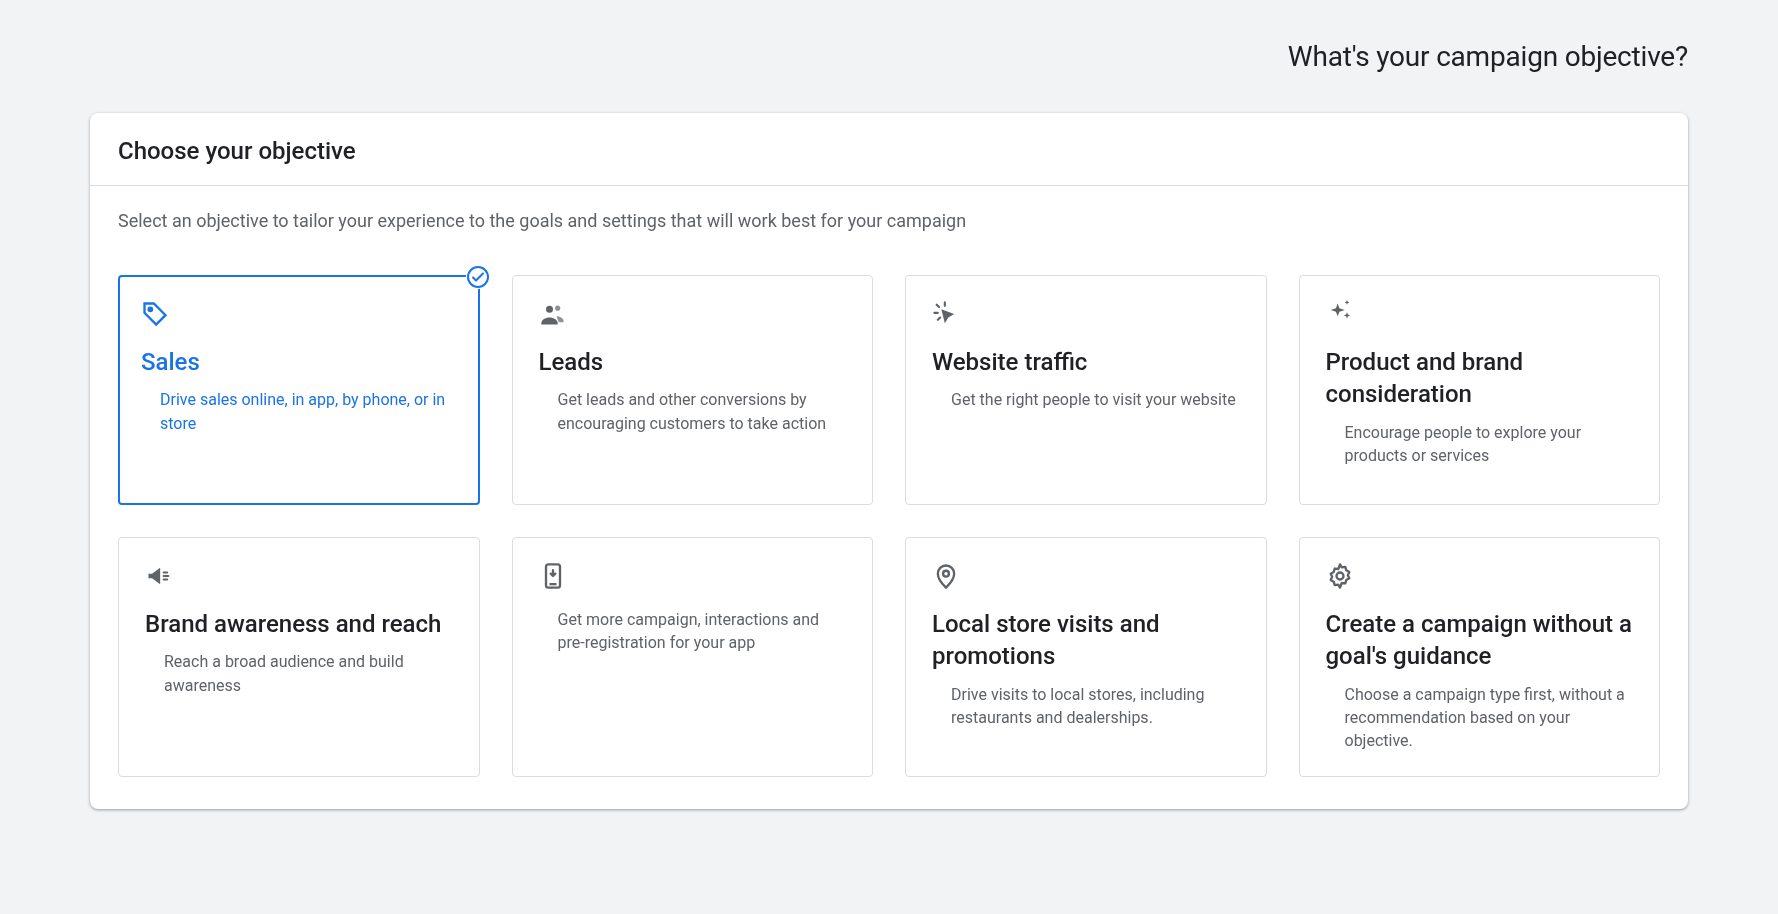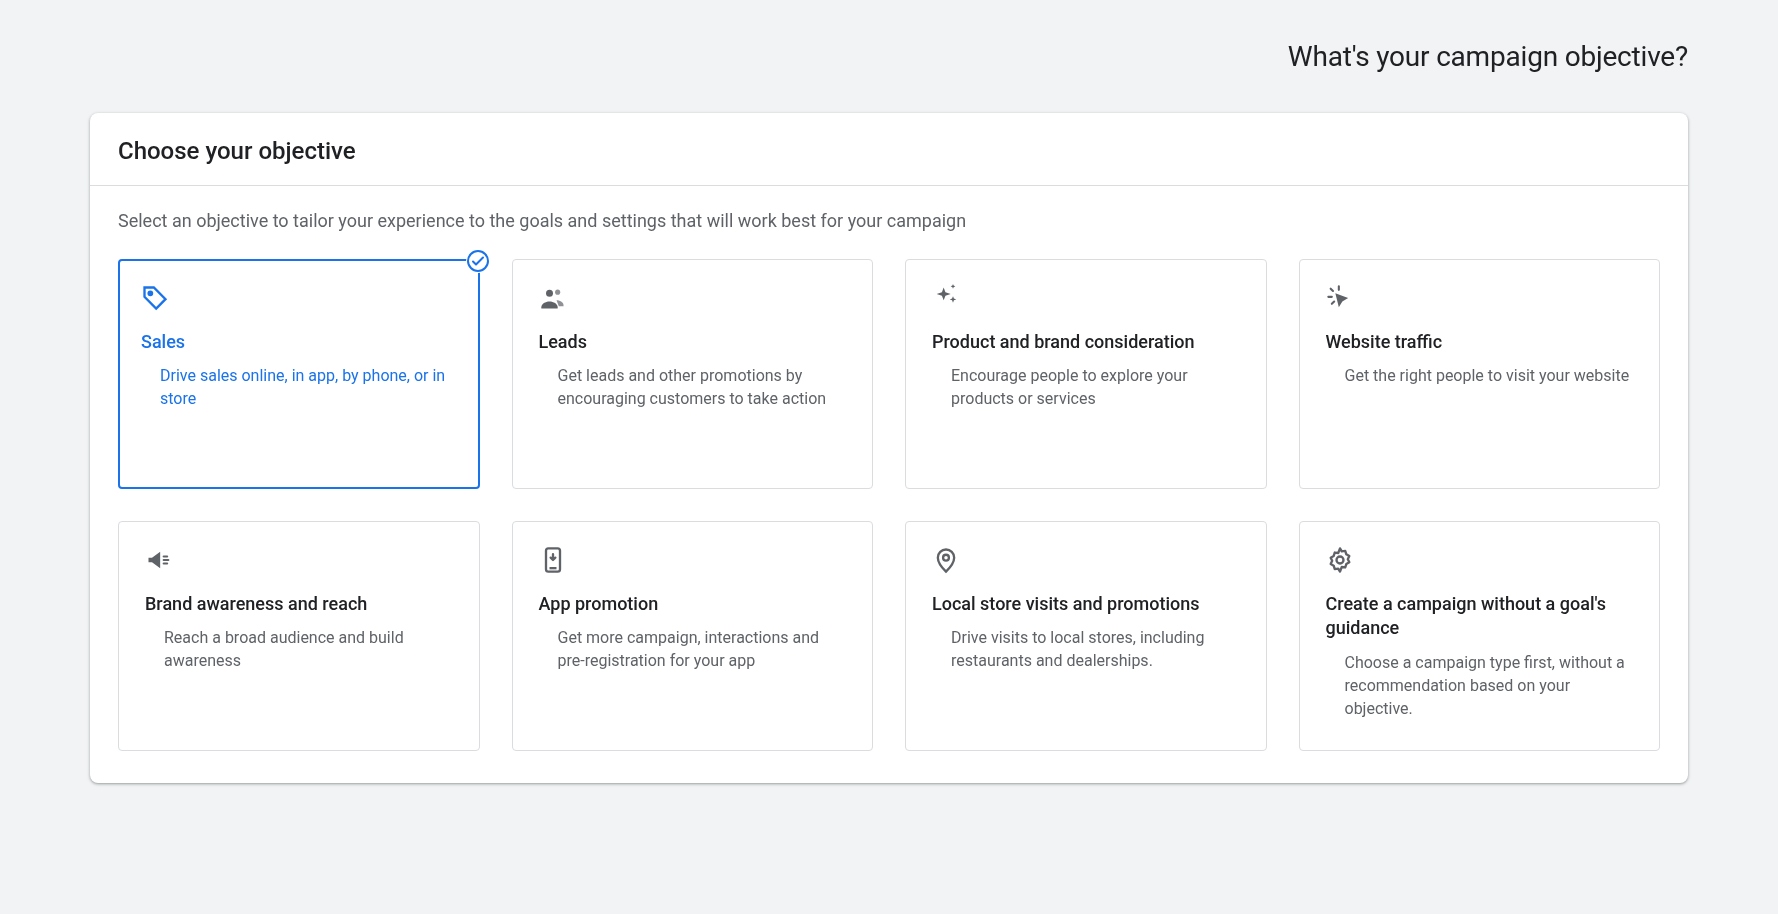--- a/index.html
+++ b/index.html
@@ -33,21 +33,21 @@
       font-weight: 500;
       color: #202124;
       border-bottom: 1px solid #dadce0;
     }
     .panel-body {
       padding: 24px 28px 32px 28px;
     }
     .instructions {
       font-size: 18px;
       color: #5f6368;
-      margin-bottom: 28px;
+      margin-bottom: 44px;
       font-weight: 400;
     }
     .objective-grid {
       display: grid;
       grid-template-columns: repeat(4, 1fr);
       gap: 32px;
     }
     .objective-card {
       position: relative;
       border: 1px solid #dadce0;
@@ -77,21 +77,21 @@
     .card-icon {
       width: 28px;
       height: 28px;
       margin-bottom: 18px;
       color: #5f6368;
     }
     .objective-card.selected .card-icon {
       color: #1a73e8;
     }
     .card-title {
-      font-size: 18px;
+      font-size: 24px;
       font-weight: 500;
       color: #202124;
       margin-bottom: 10px;
       line-height: 1.35;
     }
     .objective-card.selected .card-title {
       color: #1a73e8;
     }
     .card-desc {
       font-size: 16px;
@@ -140,70 +140,69 @@
 
         <div class="card-icon">
           <svg viewBox="0 0 24 24" width="28" height="28" fill="currentColor">
               <circle cx="9" cy="8" r="3"></circle>
               <circle cx="16" cy="7" r="2.2" opacity="0.7"></circle>
               <path d="M2 20c0-3 3.5-5 7-5s7 2 7 5v1H2v-1z"></path>
               <path d="M15 14c2.5 0 6 1.5 6 4v1h-4" opacity="0.7"></path>
             </svg>
         </div>
         <h3 class="card-title">Leads</h3>
-        <p class="card-desc">Get leads and other promotions by encouraging customers to take action</p>
+        <p class="card-desc">Get leads and other conversions by encouraging customers to take action</p>
+      </div>
+
+      <div class="objective-card">
+
+        <div class="card-icon">
+          <svg viewBox="0 0 24 24" width="28" height="28" fill="currentColor">
+              <path d="M8 8l3 12 3-5 5-3L8 8z"></path>
+              <path d="M4 4l2 2M11 2v3M2 11h3M5 17l2-2" stroke="currentColor" stroke-width="1.8" stroke-linecap="round"></path>
+            </svg>
+        </div>
+        <h3 class="card-title">Website traffic</h3>
+        <p class="card-desc">Get the right people to visit your website</p>
       </div>
 
       <div class="objective-card">
 
         <div class="card-icon">
           <svg viewBox="0 0 24 24" width="28" height="28" fill="currentColor">
               <path d="M10 14l1.5-4L16 8.5 11.5 7 10 3 8.5 7 4 8.5 8.5 10 10 14z"></path>
               <path d="M18 16l.8-2 2-.8-2-.8-.8-2-.8 2-2 .8 2 .8.8 2z"></path>
               <path d="M18 4l.5-1.3L20 2l-1.5-.7L18 0l-.5 1.3L16 2l1.5.7L18 4z"></path>
             </svg>
         </div>
         <h3 class="card-title">Product and brand consideration</h3>
         <p class="card-desc">Encourage people to explore your products or services</p>
       </div>
 
       <div class="objective-card">
 
         <div class="card-icon">
           <svg viewBox="0 0 24 24" width="28" height="28" fill="currentColor">
-              <path d="M8 8l3 12 3-5 5-3L8 8z"></path>
-              <path d="M4 4l2 2M11 2v3M2 11h3M5 17l2-2" stroke="currentColor" stroke-width="1.8" stroke-linecap="round"></path>
-            </svg>
-        </div>
-        <h3 class="card-title">Website traffic</h3>
-        <p class="card-desc">Get the right people to visit your website</p>
-      </div>
-
-      <div class="objective-card">
-
-        <div class="card-icon">
-          <svg viewBox="0 0 24 24" width="28" height="28" fill="currentColor">
               <path d="M3 10v4h3l7 5V5L6 10H3z"></path>
               <path d="M16 9h3M16 12h4M16 15h3" stroke="currentColor" stroke-width="1.8" stroke-linecap="round"></path>
             </svg>
         </div>
         <h3 class="card-title">Brand awareness and reach</h3>
         <p class="card-desc">Reach a broad audience and build awareness</p>
       </div>
 
       <div class="objective-card">
 
         <div class="card-icon">
           <svg viewBox="0 0 24 24" width="28" height="28" fill="none" stroke="currentColor" stroke-width="2">
               <rect x="6" y="2" width="12" height="20" rx="2"></rect>
               <line x1="9" y1="19" x2="15" y2="19"></line>
               <path d="M12 7v5m0 0l-2-2m2 2l2-2" stroke-linecap="round" stroke-linejoin="round"></path>
             </svg>
         </div>
-        <h3 class="card-title">App promotion</h3>
         <p class="card-desc">Get more campaign, interactions and pre-registration for your app</p>
       </div>
 
       <div class="objective-card">
 
         <div class="card-icon">
           <svg viewBox="0 0 24 24" width="28" height="28" fill="none" stroke="currentColor" stroke-width="2">
               <path d="M12 22s7-7 7-12a7 7 0 10-14 0c0 5 7 12 7 12z"></path>
               <circle cx="12" cy="10" r="2.5"></circle>
             </svg>

